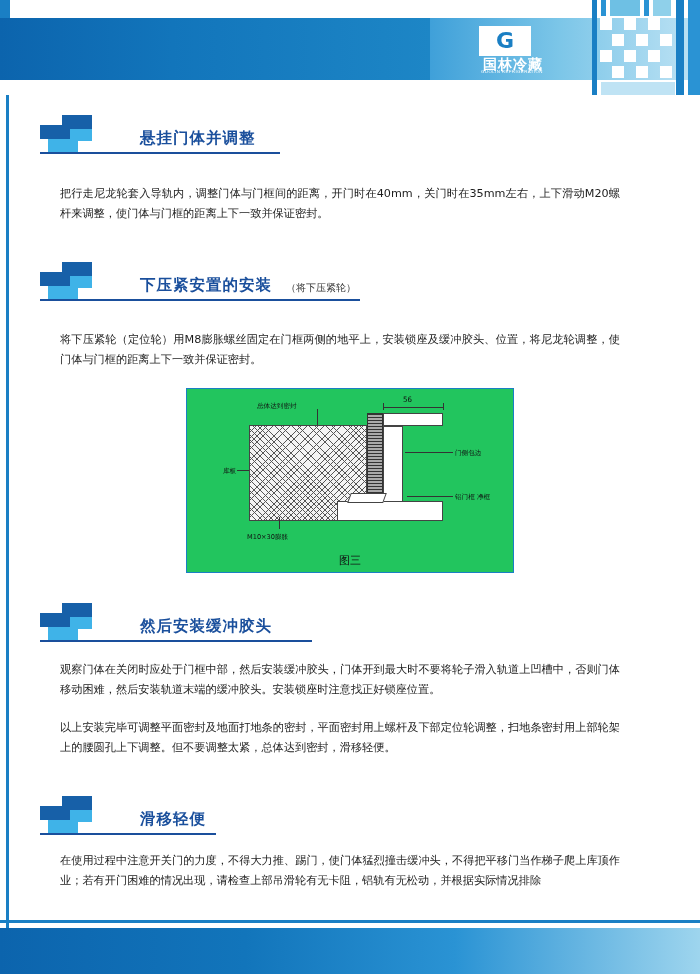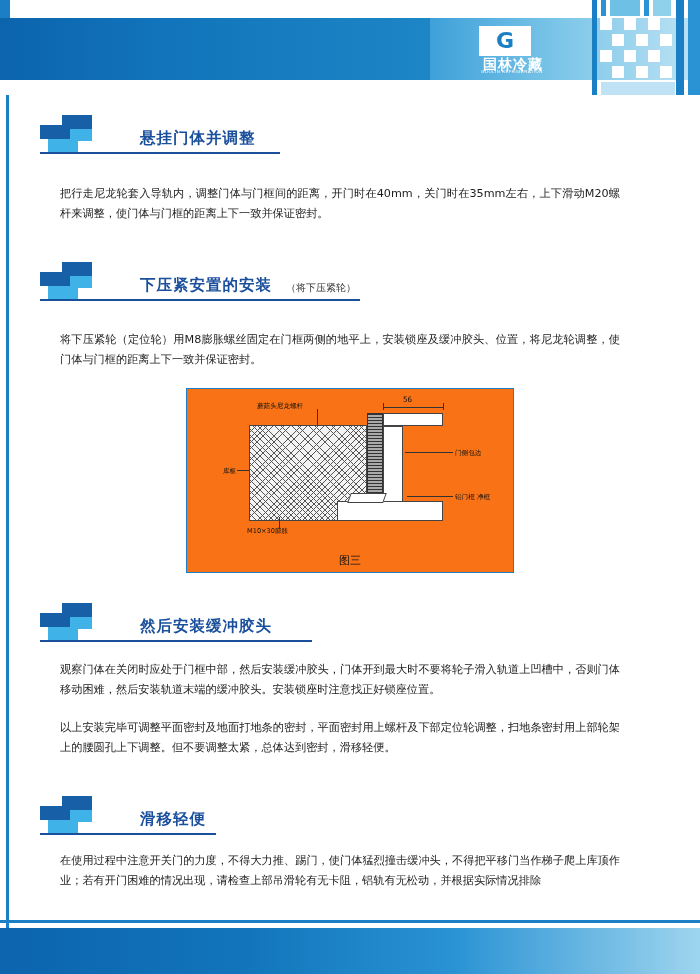--- a/index.html
+++ b/index.html
@@ -129,21 +129,21 @@
     font-family: "DejaVu Sans", sans-serif;
     text-align: justify;
   }
 
   
   .figure {
     position: absolute;
     left: 186px; top: 388px;
     width: 328px; height: 185px;
     border: 1px solid #1a7fc4;
-    background: #f97316;
+    background: #22c55e;
   }
   .fig-caption {
     position: absolute;
     left: 0; right: 0; bottom: 4px;
     text-align: center;
     font-size: 11px;
     color: #111;
     font-family: "DejaVu Sans", sans-serif;
   }
   .hatch {
@@ -300,33 +300,33 @@
   <div class="frame-top"></div>
   <div class="frame-body"></div>
   <div class="frame-foot"></div>
   <div class="frame-notch"></div>
 
   <div class="dim-line"></div>
   <div class="dim-tick" style="left:196px;"></div>
   <div class="dim-tick" style="left:256px;"></div>
   <div class="dim-label">56</div>
 
-  <div class="fig-lbl" style="left:70px; top:13px;">蘑菇头尼龙螺杆</div>
+  <div class="fig-lbl" style="left:70px; top:13px;">总体达到密封</div>
   <div class="fig-lead-v" style="left:130px; top:20px; height:16px;"></div>
 
   <div class="fig-lbl" style="left:36px; top:78px;">库板</div>
   <div class="fig-lead" style="left:50px; top:81px; width:12px;"></div>
 
   <div class="fig-lbl" style="left:268px; top:60px;">门侧包边</div>
   <div class="fig-lead" style="left:218px; top:63px; width:48px;"></div>
 
   <div class="fig-lbl" style="left:268px; top:104px;">铝门框  净框</div>
   <div class="fig-lead" style="left:220px; top:107px; width:46px;"></div>
 
-  <div class="fig-lbl" style="left:44px; top:138px;padding-left:16px;">M10×30膨胀</div>
+  <div class="fig-lbl" style="left:44px; top:144px;padding-left:16px;">M10×30膨胀</div>
   <div class="fig-lead-v" style="left:92px; top:128px; height:12px;"></div>
 
   <div class="fig-caption">图三</div>
 </div>
 
 <div class="section">
   <div class="sec-icon" style="left:40px; top:603px;">
     <div class="bk" style="left:0; top:10px; width:30px; height:14px;"></div>
     <div class="bk" style="left:22px; top:0; width:30px; height:14px;"></div>
     <div class="lt" style="left:8px; top:24px; width:30px; height:14px;"></div>

